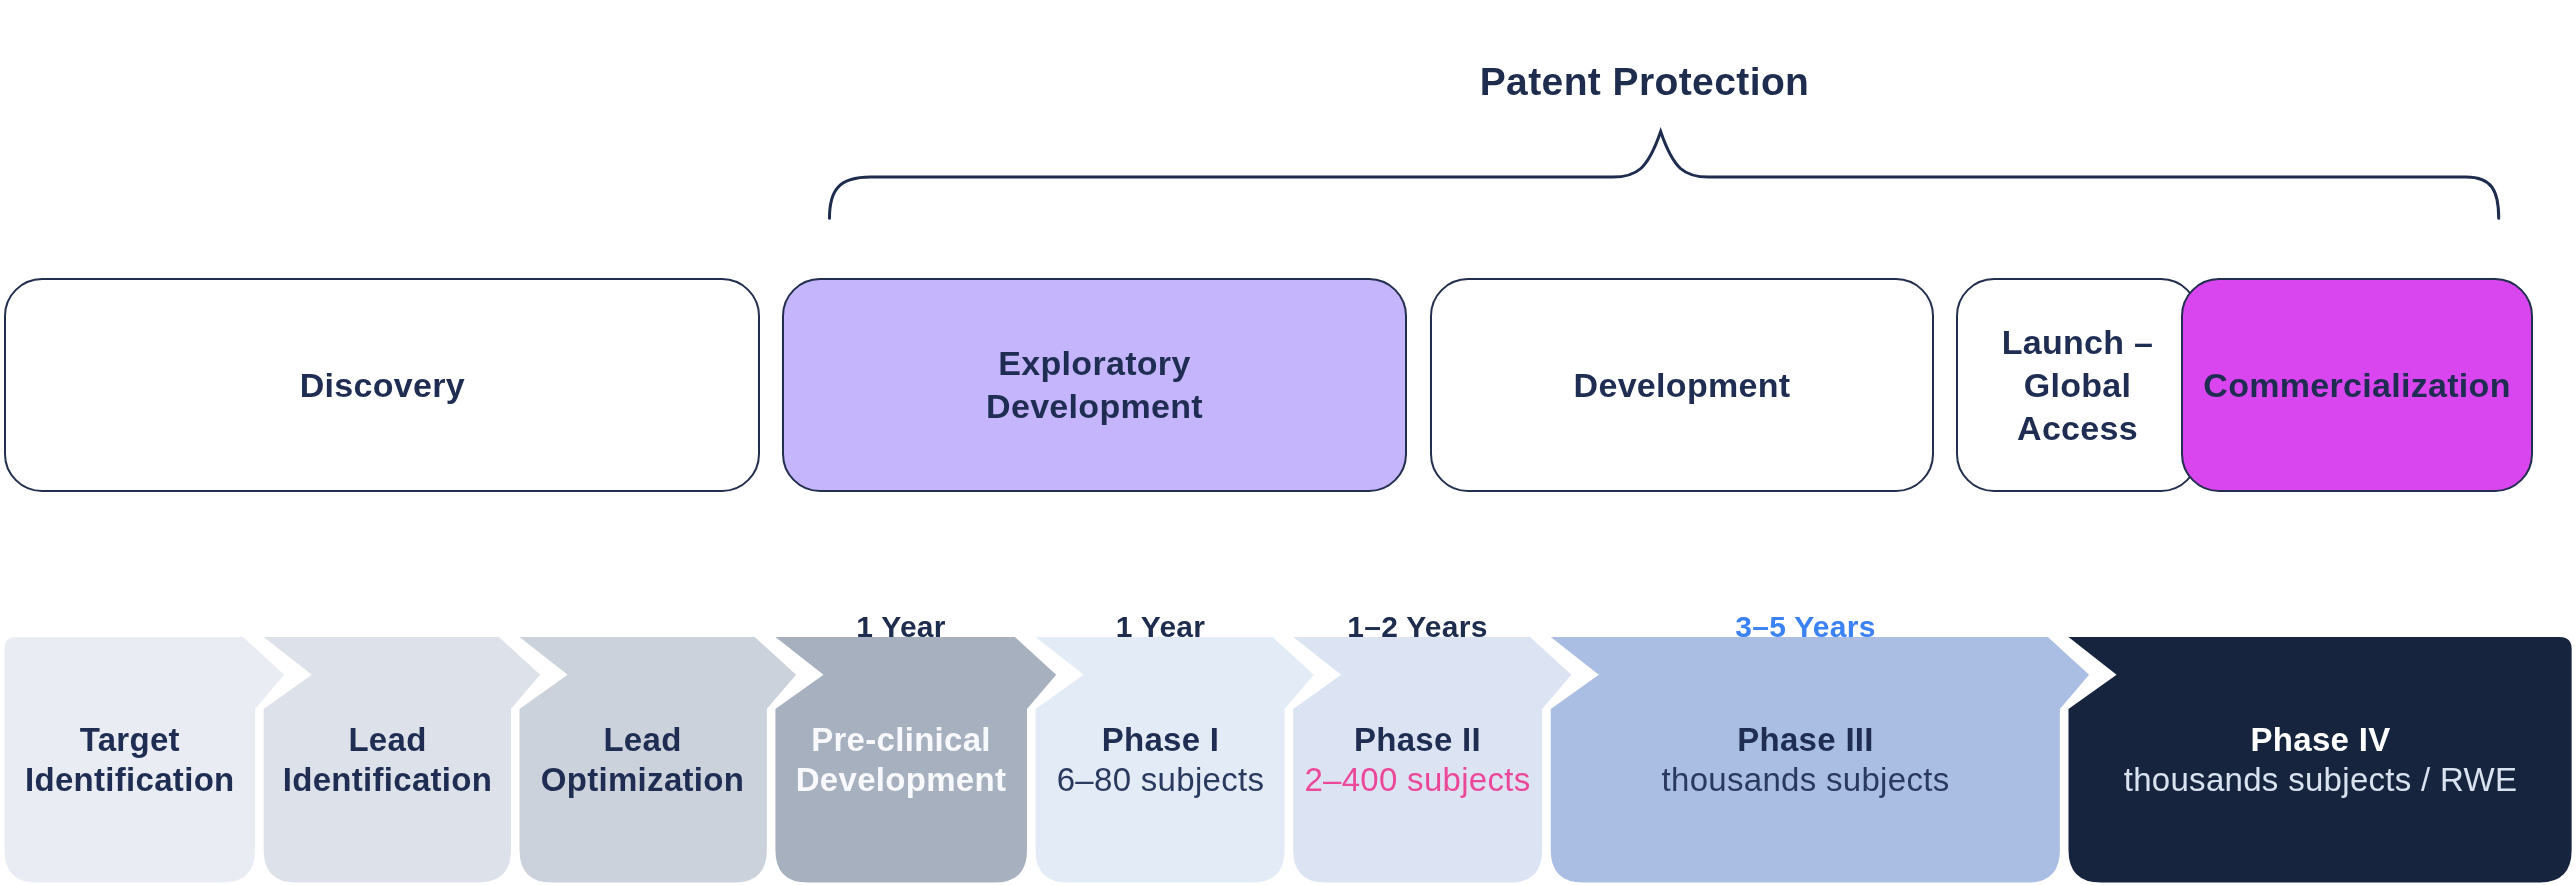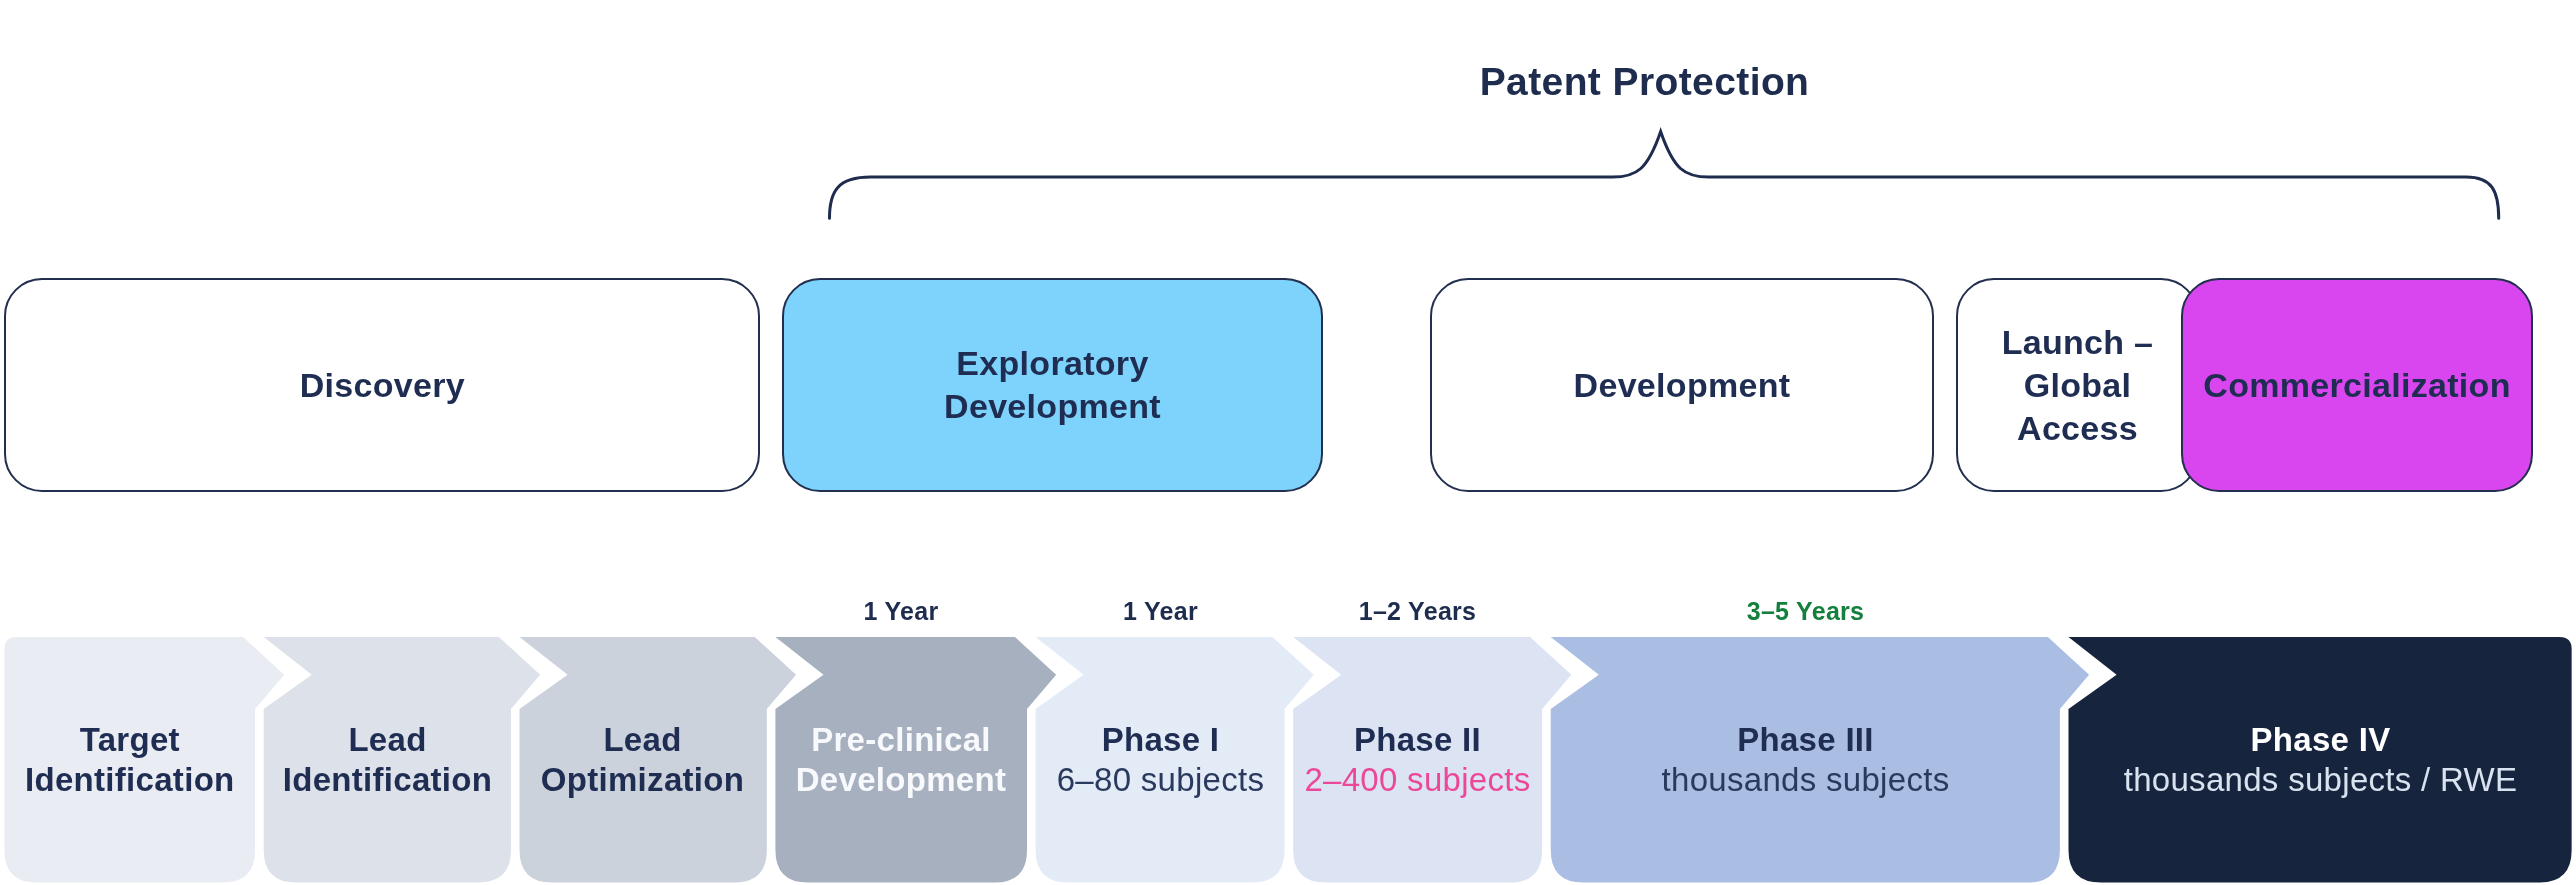--- a/index.html
+++ b/index.html
@@ -24,23 +24,23 @@
     background:#ffffff;
     border:2.6px solid #232f4e;
     border-radius:38px;
     display:flex;align-items:center;justify-content:center;
     text-align:center;
     font-size:34px;font-weight:600;line-height:43px;
     letter-spacing:0.3px;
   }
   
   .duration-label{
-    position:absolute;top:592px;height:38px;
+    position:absolute;top:608px;height:38px;
     display:flex;align-items:center;justify-content:center;
-    font-size:25px;font-weight:700;letter-spacing:0.3px;
+    font-size:30px;font-weight:700;letter-spacing:0.3px;
   }
   
   #ribbons-svg{position:absolute;left:0;top:637px;}
   .ribbon-text{
     position:absolute;top:637px;height:246px;
     display:flex;flex-direction:column;align-items:center;justify-content:center;
     text-align:right;
     font-size:33px;line-height:40px;
     letter-spacing:0.3px;
     pointer-events:none;
@@ -64,21 +64,21 @@
              L 2872,206
              C 2902,206 2910,222 2910,254" fill="none" stroke="#1e2c4e" stroke-width="3.5" stroke-linecap="round"></path>
   </svg>
 
   <div id="stage-boxes">
       <div class="stage-box" style="left: 4.3px; width: 756px; color: rgb(31, 45, 82); border-color: rgb(35, 47, 78); background: rgb(255, 255, 255);">
         <div>
           <div>Discovery</div>
         </div>
       </div>
-      <div class="stage-box" style="left: 782px; width: 541px; color: rgb(31, 45, 82); border-color: rgb(35, 47, 78); background: #7dd3fc;">
+      <div class="stage-box" style="left: 782px; width: 625px; color: rgb(31, 45, 82); border-color: rgb(35, 47, 78); background: #c4b5fd;">
         <div>
           <div>Exploratory</div>
           <div>Development</div>
         </div>
       </div>
       <div class="stage-box" style="left: 1430px; width: 504px; color: rgb(31, 45, 82); border-color: rgb(35, 47, 78); background: rgb(255, 255, 255);">
         <div>
           <div>Development</div>
         </div>
       </div>
@@ -93,21 +93,21 @@
         <div>
           <div>Commercialization</div>
         </div>
       </div>
     </div>
 
   <div id="duration-labels">
       <div class="duration-label" style="left: 775px; width: 252px; color: rgb(30, 44, 78);">1 Year</div>
       <div class="duration-label" style="left: 1036px; width: 249px; color: rgb(30, 44, 78);">1 Year</div>
       <div class="duration-label" style="left: 1293px; width: 249px; color: rgb(30, 44, 78);">1–2 Years</div>
-      <div class="duration-label" style="left: 1551px; width: 509px; color: #15803d;">3–5 Years</div>
+      <div class="duration-label" style="left: 1551px; width: 509px; color: #3b82f6;">3–5 Years</div>
     </div>
 
   <svg id="ribbons-svg" width="2576" height="249" viewBox="0 0 3000 290">
       <path d="M 19,0 H 283 L 331,44 L 297,84 V 248 Q 297,286 259,286 H 43 Q 5,286 5,248 V 14 Q 5,0 19,0 Z" fill="#e9ecf2"></path>
       <path d="M 307,0 H 581 L 629,44 L 595,84 V 248 Q 595,286 557,286 H 345 Q 307,286 307,248 V 84 L 363,44 Z" fill="#dde2ea"></path>
       <path d="M 605,0 H 879 L 927,44 L 893,84 V 248 Q 893,286 855,286 H 643 Q 605,286 605,248 V 84 L 661,44 Z" fill="#cbd2dc"></path>
       <path d="M 903,0 H 1182 L 1230,44 L 1196,84 V 248 Q 1196,286 1158,286 H 941 Q 903,286 903,248 V 84 L 959,44 Z" fill="#a7b0bf"></path>
       <path d="M 1206,0 H 1482 L 1530,44 L 1496,84 V 248 Q 1496,286 1458,286 H 1244 Q 1206,286 1206,248 V 84 L 1262,44 Z" fill="#e3ebf7"></path>
       <path d="M 1506,0 H 1782 L 1830,44 L 1796,84 V 248 Q 1796,286 1758,286 H 1544 Q 1506,286 1506,248 V 84 L 1562,44 Z" fill="#dce4f4"></path>
       <path d="M 1806,0 H 2385 L 2433,44 L 2399,84 V 248 Q 2399,286 2361,286 H 1844 Q 1806,286 1806,248 V 84 L 1862,44 Z" fill="#aabee4"></path>

